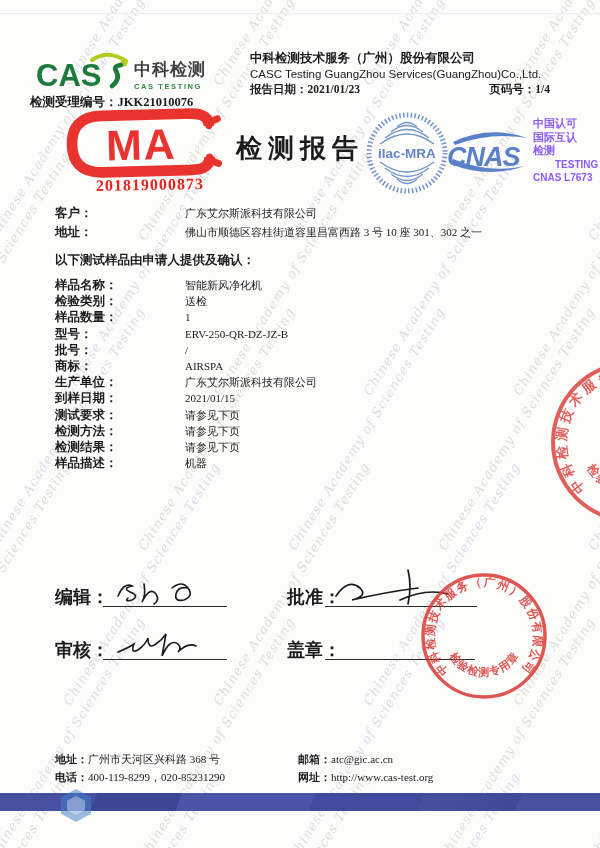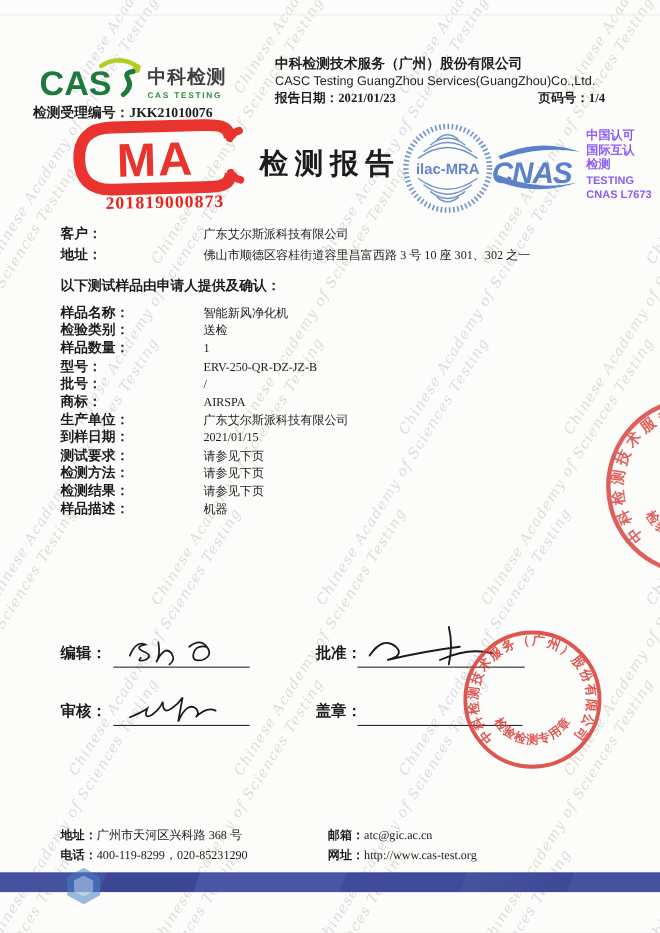--- a/index.html
+++ b/index.html
@@ -17,32 +17,32 @@
   .company{width:330px;}
   .company .l1{font-size:12.5px;font-weight:700;}
   .company .l2{font-size:11.5px;font-family:"Liberation Sans",sans-serif;margin-top:1px;}
   .company .l3{display:flex;justify-content:space-between;width:300px;font-size:11.5px;font-weight:700;margin-top:2px;}
 
   
   .cma-num{font-size:16px;font-weight:700;color:#e8231d;letter-spacing:1px;transform:rotate(-1deg);}
   .doc-title{font-size:26px;font-weight:600;letter-spacing:6px;}
   .cnas-lines{color:#8b5cf6;font-weight:700;font-family:"Liberation Sans",sans-serif;line-height:13.5px;}
   .cnas-lines .cn{font-size:11px;}
-  .cnas-lines .en{font-size:10px;}
+  .cnas-lines .en{font-size:10px;margin-left:22px;}
   .cnas-lines .sm{font-size:10px;}
 
   
   .kv .row{height:18.5px;line-height:18.5px;white-space:nowrap;}
   .kv .lbl{display:inline-block;width:130px;font-weight:600;font-size:12.5px;}
   .kv .val{font-size:11px;}
   .sample .row{height:16.2px;line-height:16.2px;}
   .note{font-size:12.5px;font-weight:600;}
 
   
-  .sig-label{font-size:14px;font-weight:700;}
+  .sig-label{font-size:18px;font-weight:700;}
   .sig-line{position:absolute;height:1px;background:#2a2a2a;}
 
   
   .f-item{font-size:11px;white-space:nowrap;}
   .f-item .f-lbl{font-weight:700;}
   .band{position:absolute;left:0;top:793px;width:600px;height:18px;
         background:linear-gradient(110deg,#46519f 0%,#46519f 16%,#3b4695 16%,#3b4695 30%,
         #4a55a6 30%,#4a55a6 52%,#404b9c 52%,#404b9c 70%,#47529f 70%,#3d4897 86%,#46519f 86%);}
   .hex{position:absolute;left:61px;top:789px;width:30px;height:33px;
        clip-path:polygon(50% 0,100% 25%,100% 75%,50% 100%,0 75%,0 25%);

